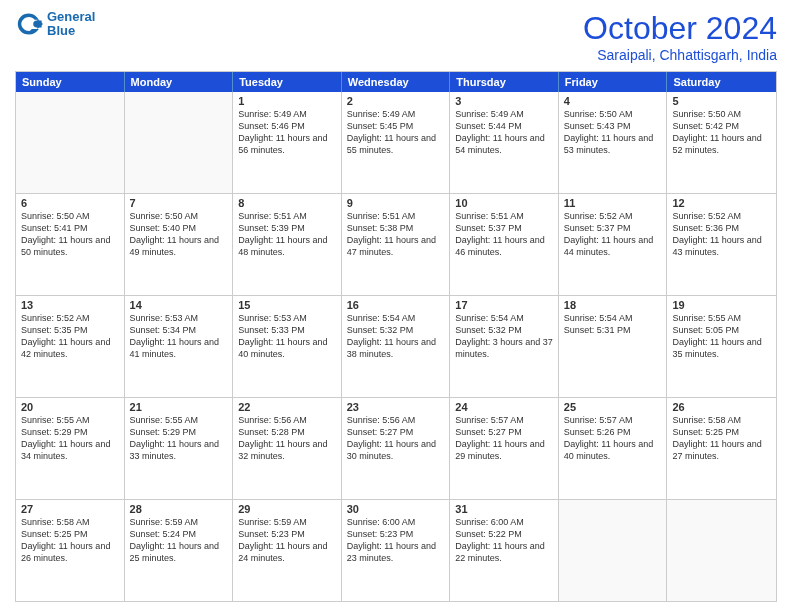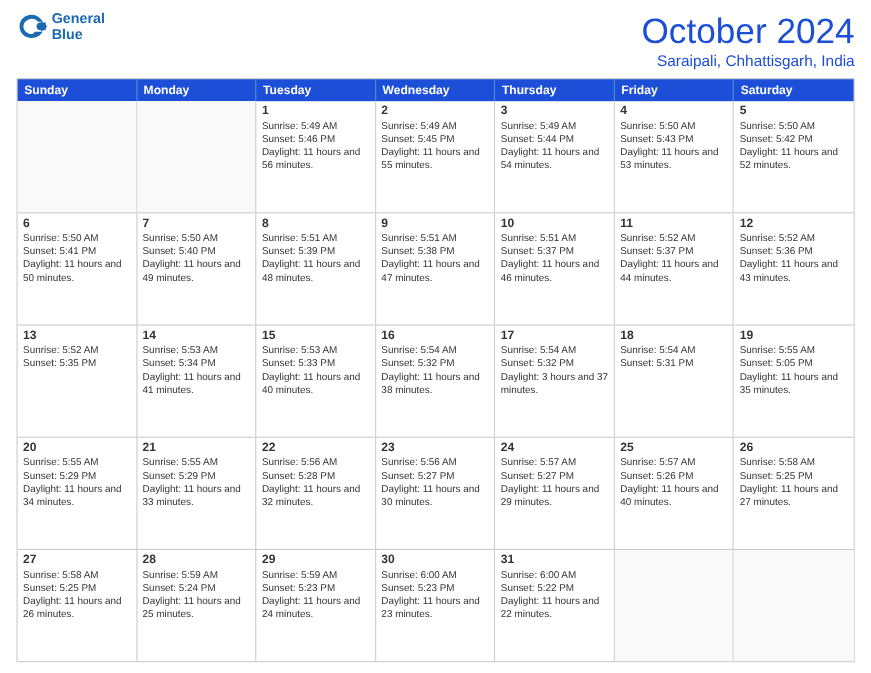--- a/index.html
+++ b/index.html
@@ -246,20 +246,21 @@
               <div class="daylight">Daylight: 11 hours and 43 minutes.</div>
             </div>
           </div>
         </div>
         <div class="cal-row">
           <div class="cal-cell">
             <span class="day-num">13</span>
             <div class="cell-info">
               <div class="sunrise">Sunrise: 5:52 AM</div>
               <div class="sunset">Sunset: 5:35 PM</div>
+              <div class="daylight">Daylight: 11 hours and 42 minutes.</div>
             </div>
           </div>
           <div class="cal-cell">
             <span class="day-num">14</span>
             <div class="cell-info">
               <div class="sunrise">Sunrise: 5:53 AM</div>
               <div class="sunset">Sunset: 5:34 PM</div>
               <div class="daylight">Daylight: 11 hours and 41 minutes.</div>
             </div>
           </div>

